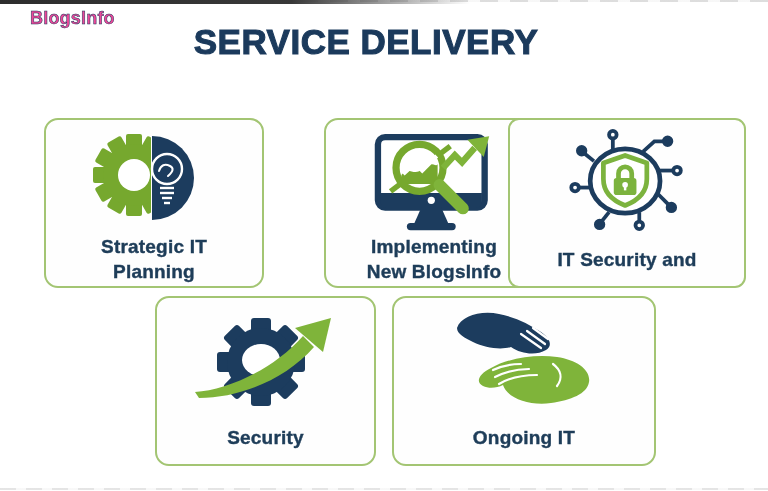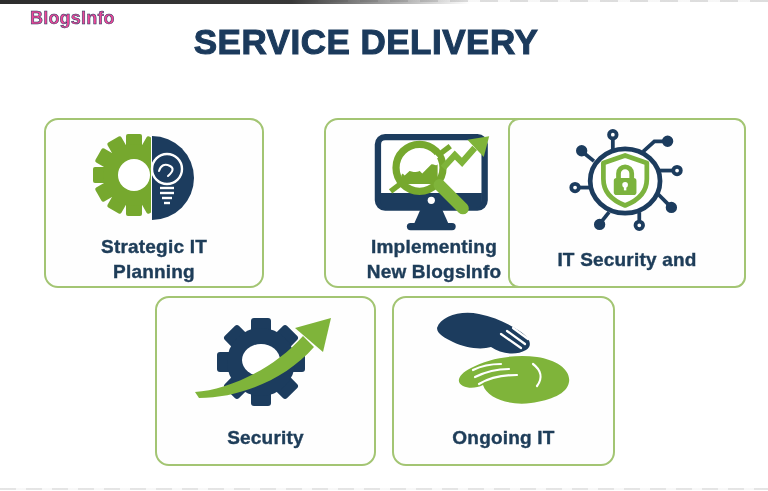--- a/index.html
+++ b/index.html
@@ -24,21 +24,21 @@
   }
   .card{
     position:absolute;box-sizing:border-box;width:220px;height:170px;background:#fefefe;
     border:2px solid #a3c573;border-radius:14px;
     display:flex;flex-direction:column;align-items:center;
   }
   .c1{left:44px;top:118px;}
   .c2{left:276px;top:118px;margin-left:48px;}
   .c3{left:508px;top:118px;width:238px;border-radius:11px;}
   .c4{left:155px;top:296px;width:221px;}
-  .c5{left:392px;top:296px;width:223px;}
+  .c5{left:392px;top:296px;width:264px;}
   .card-icon{height:104px;margin-top:8px;display:flex;align-items:center;justify-content:center;}
   .card-label{
     flex:1;display:flex;flex-direction:column;justify-content:center;text-align:center;
     font-size:19px;line-height:25px;font-weight:700;color:#1e3d59;
     -webkit-text-stroke:.4px #1e3d59;letter-spacing:.2px;
   }
 </style>
 </head>
 <body>
 

